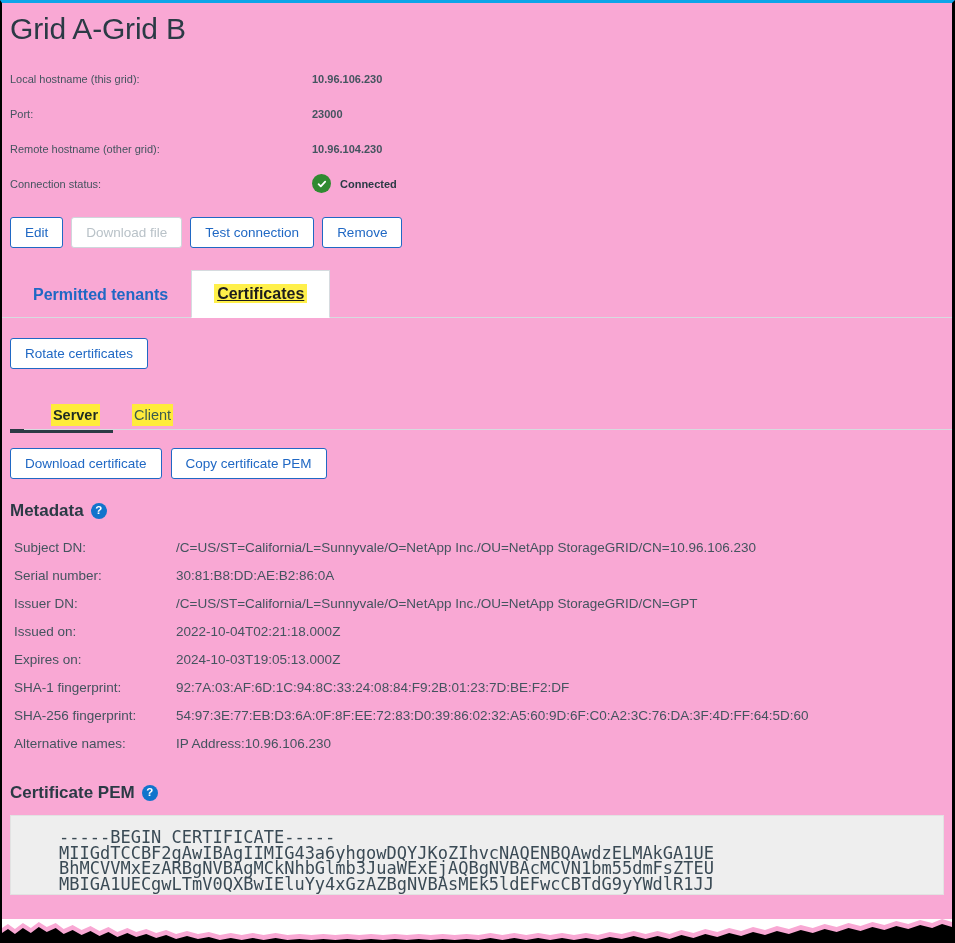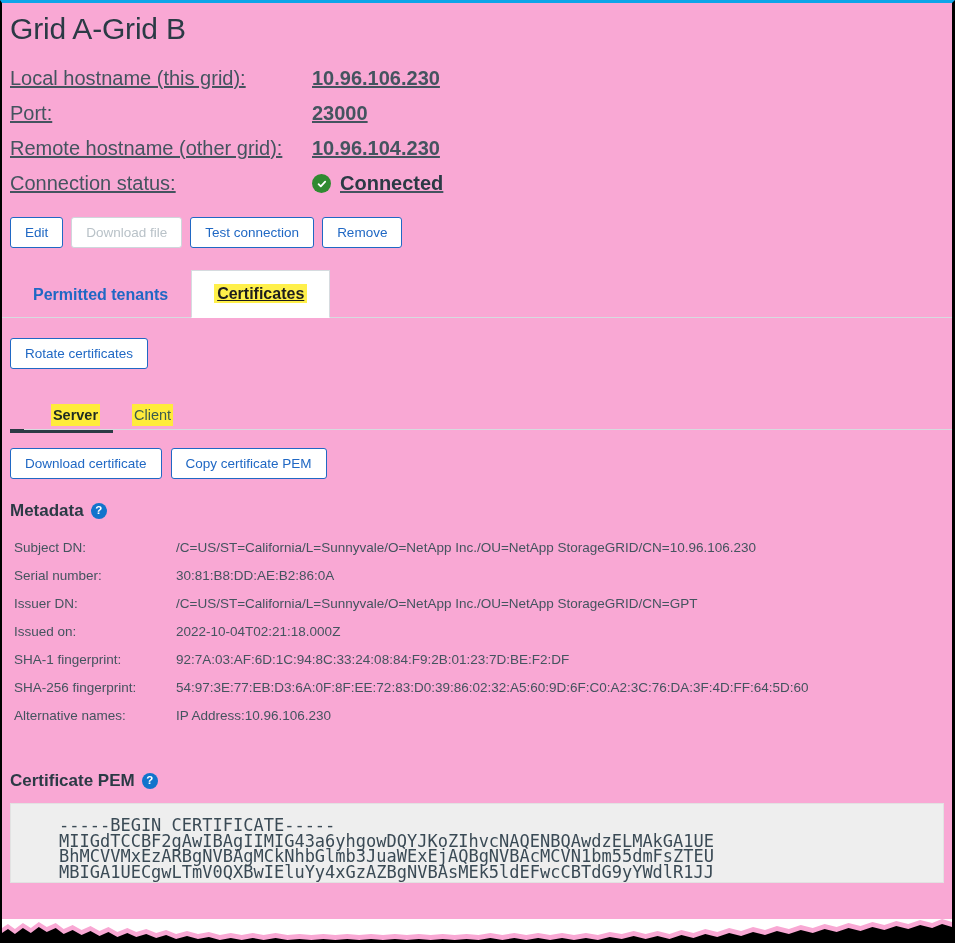--- a/index.html
+++ b/index.html
@@ -40,25 +40,24 @@
     line-height: 40px;
   }
 
   
   .info-table {
     margin: 12px 0 0 8px;
     border-collapse: collapse;
   }
   .info-table td {
     padding: 0;
-    font-size: 20px;
+    font-size: 11px;
     height: 35px;
     vertical-align: middle;
     color: #44545f;
-    text-decoration: underline;
   }
   .info-label {
     width: 302px;
     font-weight: 400;
   }
   .info-value {
     font-weight: 700;
     color: #2b3a45;
   }
   .status-cell {
@@ -349,35 +348,39 @@
     </tr>
     <tr>
       <td class="meta-key">Issuer DN:</td>
       <td class="meta-val">/C=US/ST=California/L=Sunnyvale/O=NetApp Inc./OU=NetApp StorageGRID/CN=GPT</td>
     </tr>
     <tr>
       <td class="meta-key">Issued on:</td>
       <td class="meta-val">2022-10-04T02:21:18.000Z</td>
     </tr>
     <tr>
+      <td class="meta-key">Expires on:</td>
+      <td class="meta-val">2024-10-03T19:05:13.000Z</td>
+    </tr>
+    <tr>
       <td class="meta-key">SHA-1 fingerprint:</td>
       <td class="meta-val">92:7A:03:AF:6D:1C:94:8C:33:24:08:84:F9:2B:01:23:7D:BE:F2:DF</td>
     </tr>
     <tr>
       <td class="meta-key">SHA-256 fingerprint:</td>
       <td class="meta-val">54:97:3E:77:EB:D3:6A:0F:8F:EE:72:83:D0:39:86:02:32:A5:60:9D:6F:C0:A2:3C:76:DA:3F:4D:FF:64:5D:60</td>
     </tr>
     <tr>
       <td class="meta-key">Alternative names:</td>
       <td class="meta-val">IP Address:10.96.106.230</td>
     </tr>
   </tbody>
       </table>
 
-  <div class="section-head" style="margin-top:42px">
+  <div class="section-head" style="margin-top:26px">
     <span>Certificate PEM</span>
     <span class="help-icon">?</span>
   </div>
 
   <div class="pem-box">-----BEGIN CERTIFICATE-----
 MIIGdTCCBF2gAwIBAgIIMIG43a6yhgowDQYJKoZIhvcNAQENBQAwdzELMAkGA1UE
 BhMCVVMxEzARBgNVBAgMCkNhbGlmb3JuaWExEjAQBgNVBAcMCVN1bm55dmFsZTEU
 MBIGA1UECgwLTmV0QXBwIEluYy4xGzAZBgNVBAsMEk5ldEFwcCBTdG9yYWdlR1JJ</div>
 
   <div class="torn">

